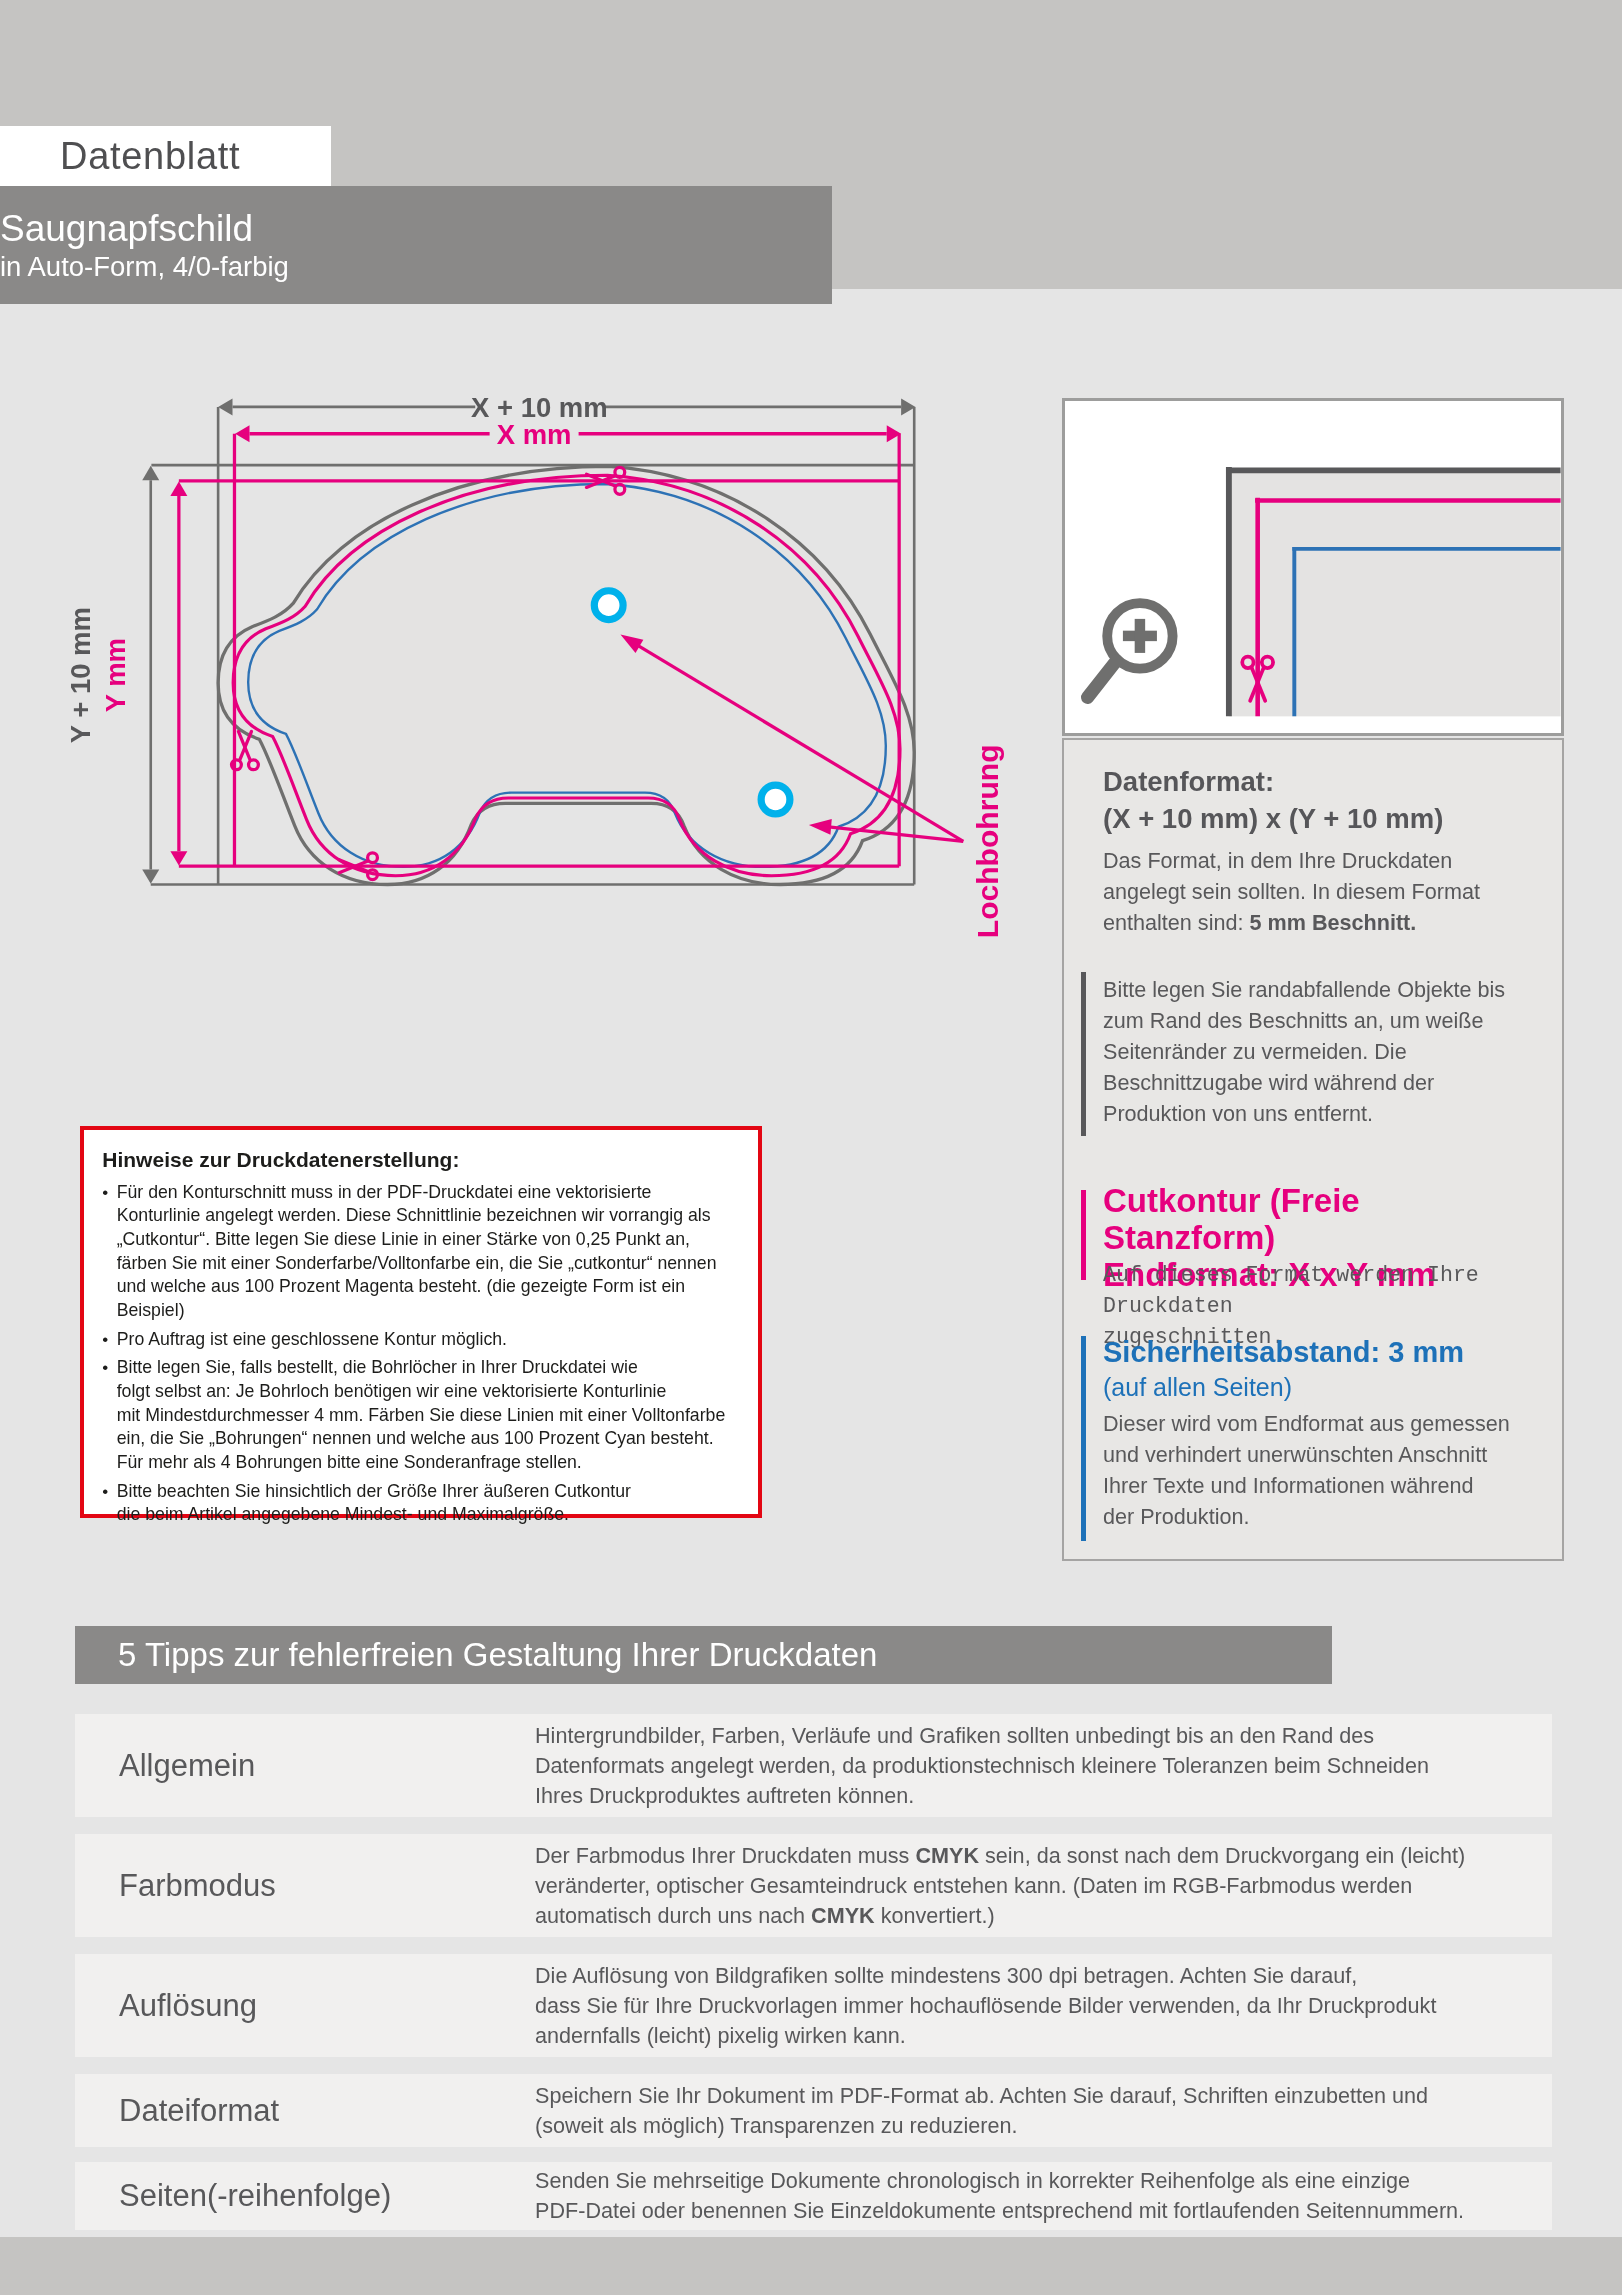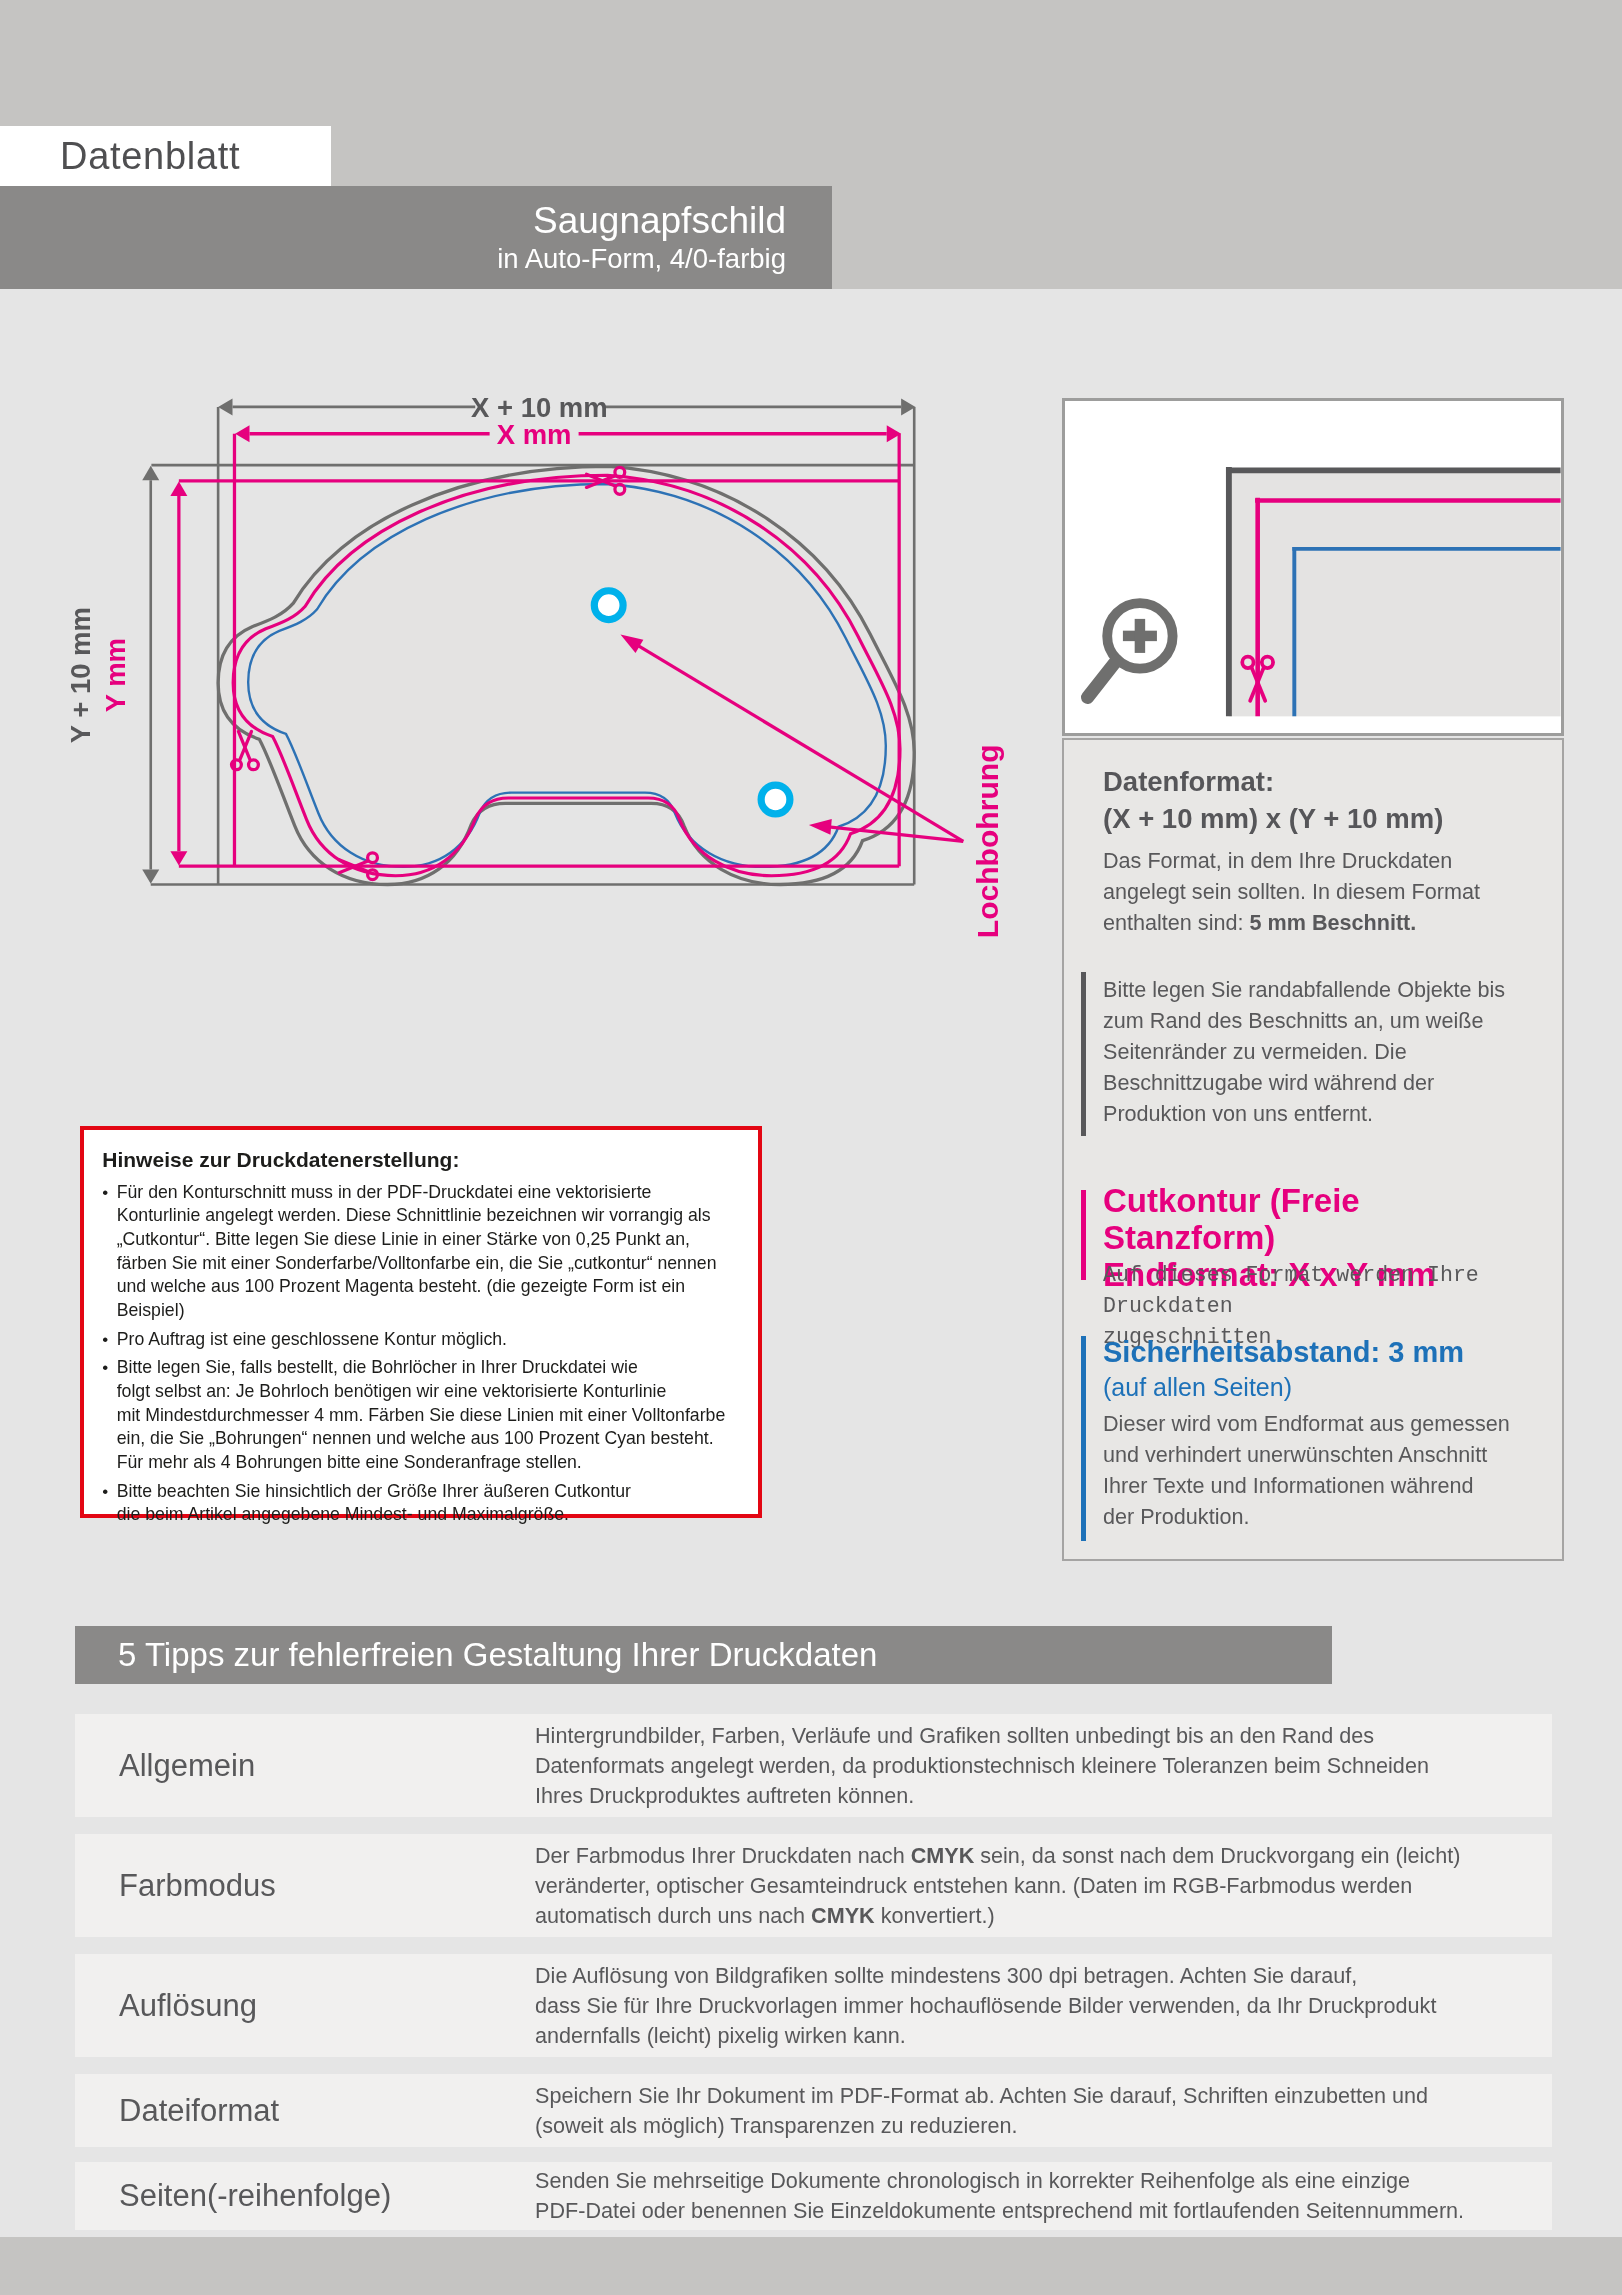--- a/index.html
+++ b/index.html
@@ -4,22 +4,22 @@
 <style>
   html,body{margin:0;padding:0;background:#ffffff;}
   #page{position:relative;width:1623px;height:2295px;background:#e5e5e5;overflow:hidden;
         font-family:"Liberation Sans",sans-serif;color:#58585a;}
   .abs{position:absolute;}
   
   #top-band{left:0;top:0;width:1623px;height:289px;background:#c5c4c2;}
   #datenblatt-box{left:0;top:126px;width:331px;height:60px;background:#ffffff;
       display:flex;align-items:center;}
   #datenblatt-box span{padding-left:60px;font-size:38px;color:#4f4f51;letter-spacing:0.7px;}
-  #title-bar{left:0;top:186px;width:832px;height:103px;background:#8a8988;color:#ffffff;
-      display:flex;flex-direction:column;justify-content:center;align-items:flex-end;padding-right:46px;box-sizing:border-box;}
+  #title-bar{left:0;top:186px;width:832px;height:118px;background:#8a8988;color:#ffffff;
+      display:flex;flex-direction:column;justify-content:center;box-sizing:border-box;}
   #product-title{font-size:37px;line-height:42px;font-weight:400;}
   #product-subtitle{font-size:27.5px;line-height:33px;font-weight:300;}
   
   #zoom-box{left:1062px;top:398px;width:502px;height:338px;background:#ffffff;
       border:3.3px solid #9d9d9c;box-sizing:border-box;}
   #info-panel{left:1062px;top:738px;width:502px;height:823px;background:#e8e7e5;
       border:2.6px solid #a5a4a3;box-sizing:border-box;}
   .panel-text{position:absolute;left:1103px;width:432px;white-space:pre-line;}
   .p-title{font-size:27.5px;font-weight:700;line-height:37px;color:#565659;}
   .p-body{font-size:21.6px;line-height:31px;color:#58585a;}
@@ -124,21 +124,21 @@
   </div>
 
   <div class="abs tip-row" style="top:1714px;height:103px;">
     <div class="tip-label">Allgemein</div>
     <div class="tip-desc"><span>Hintergrundbilder, Farben, Verläufe und Grafiken sollten unbedingt bis an den Rand des
 Datenformats angelegt werden, da produktionstechnisch kleinere Toleranzen beim Schneiden
 Ihres Druckproduktes auftreten können.</span></div>
   </div>
   <div class="abs tip-row" style="top:1834px;height:103px;">
     <div class="tip-label">Farbmodus</div>
-    <div class="tip-desc"><span>Der Farbmodus Ihrer Druckdaten nach </span><span style="font-weight: 700;">CMYK</span><span> sein, da sonst nach dem Druckvorgang ein (leicht)
+    <div class="tip-desc"><span>Der Farbmodus Ihrer Druckdaten muss </span><span style="font-weight: 700;">CMYK</span><span> sein, da sonst nach dem Druckvorgang ein (leicht)
 veränderter, optischer Gesamteindruck entstehen kann. (Daten im RGB-Farbmodus werden
 automatisch durch uns nach </span><span style="font-weight: 700;">CMYK</span><span> konvertiert.)</span></div>
   </div>
   <div class="abs tip-row" style="top:1954px;height:103px;">
     <div class="tip-label">Auflösung</div>
     <div class="tip-desc"><span>Die Auflösung von Bildgrafiken sollte mindestens </span><span style="font-weight: 400;">300 dpi</span><span> betragen. Achten Sie darauf,
 dass Sie für Ihre Druckvorlagen immer hochauflösende Bilder verwenden, da Ihr Druckprodukt
 andernfalls (leicht) pixelig wirken kann.</span></div>
   </div>
   <div class="abs tip-row" style="top:2074px;height:73px;">

